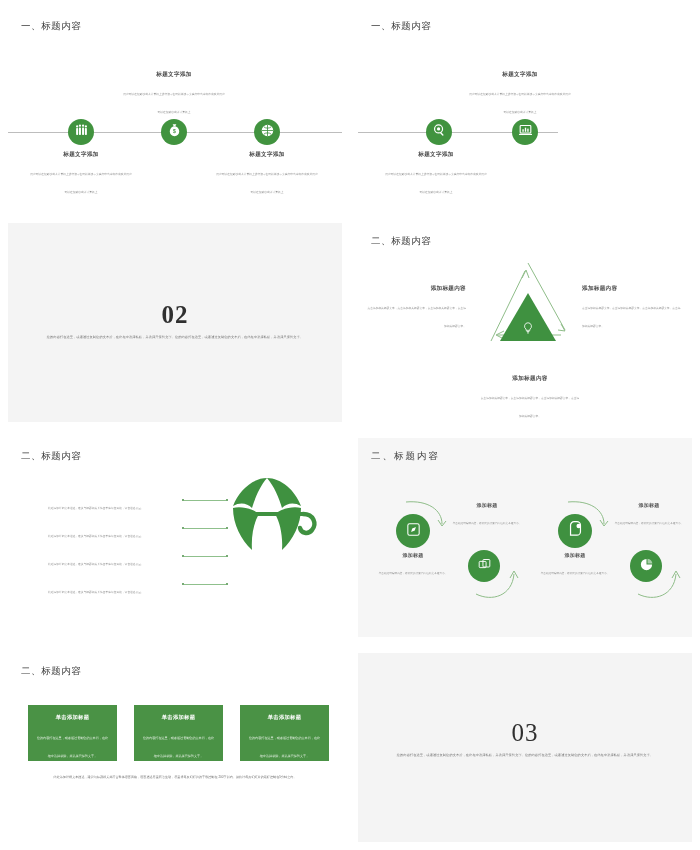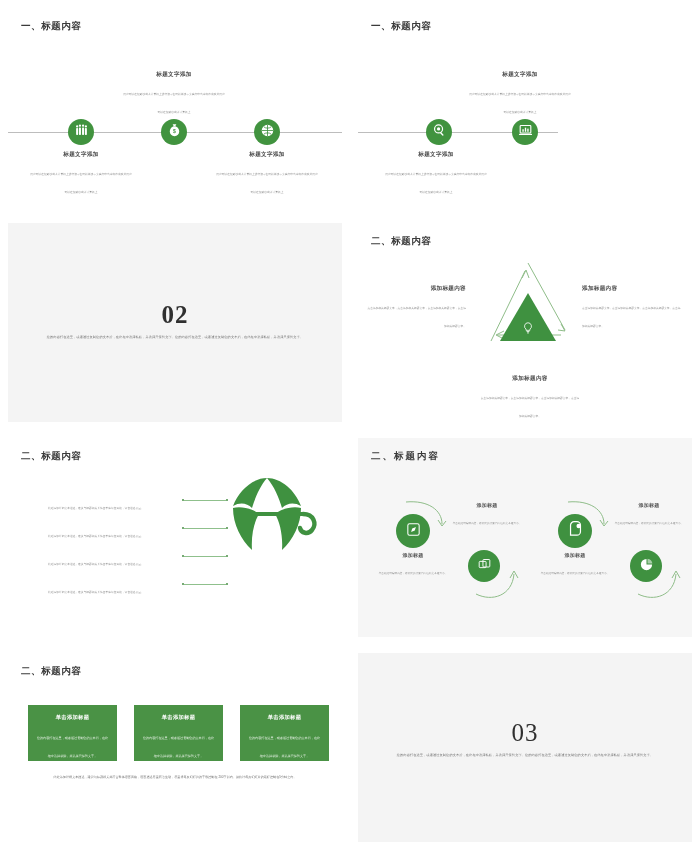--- a/index.html
+++ b/index.html
@@ -20,21 +20,21 @@
     position:absolute;
     left:8px; top:8px; right:8px; bottom:8px;
     background:#ffffff;
     overflow:hidden;
   }
   .canvas.gray { background:#f4f4f4; }
   .canvas.gray2 { background:#f6f6f6; }
 
   .slide-title {
     position:absolute; left:13px; top:12px;
-    font-size:9.5px; font-weight:bold; color:#3a3a3a;
+    font-size:9.5px; font-weight:normal; color:#3a3a3a;
     letter-spacing:0.6px;
     font-family:"Liberation Serif","DejaVu Serif",serif;
     text-align:right;
   }
   .slide-title.sp { letter-spacing:2px; }
 
   
   .h-sm { font-size:5.6px; color:#4a4a4a; font-weight:bold; letter-spacing:.3px; }
   .b-xs { font-size:2.7px; color:#8a8a8a; line-height:1.55; letter-spacing:.05px; }
 

